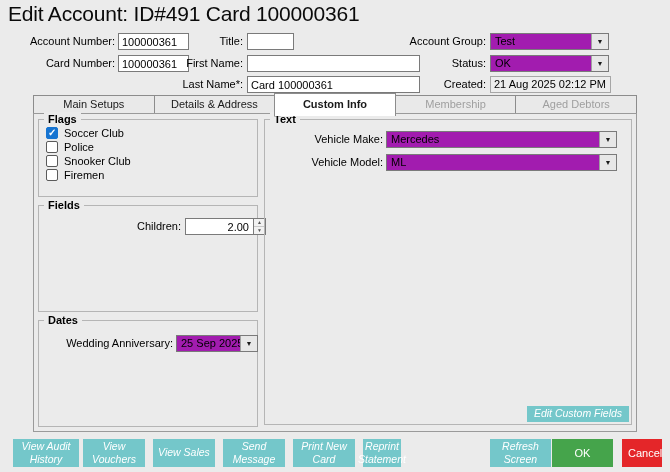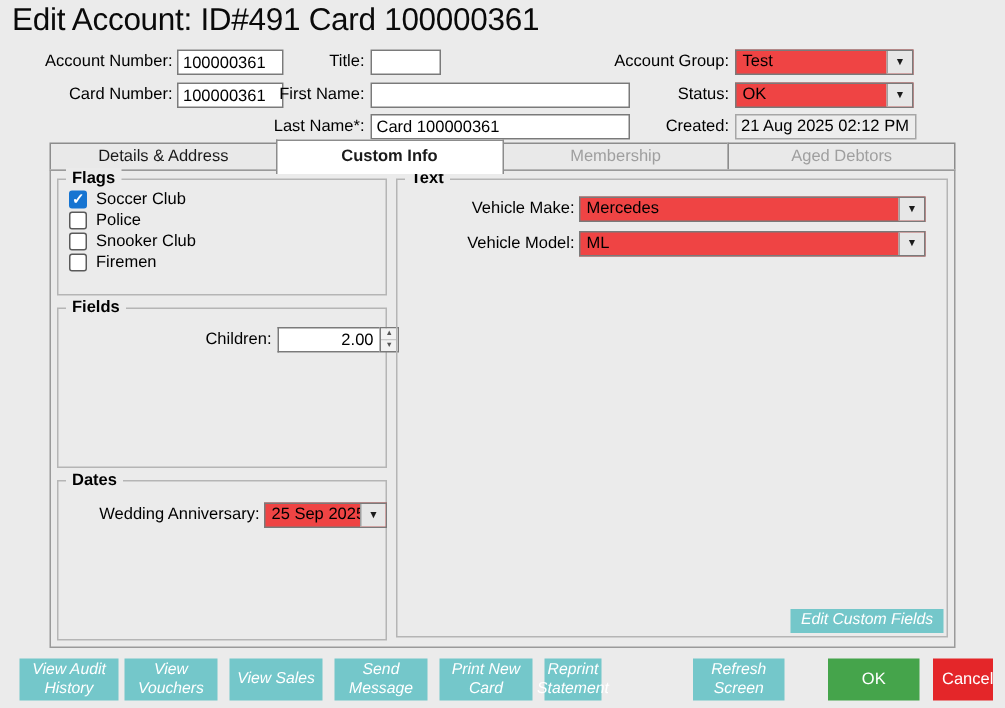--- a/index.html
+++ b/index.html
@@ -24,21 +24,21 @@
   .tbox{
     position:absolute;height:15px;
     border:1px solid #7a7a7a;background:#fff;
     font-size:11px;font-family:"Liberation Sans",sans-serif;
     padding:0 3px;box-sizing:content-box;outline:none;color:#000;
   }
   .tbox.ro{background:#ededed;border-color:#a6a6a6;line-height:15px;}
   
   .combo{
     position:absolute;height:17px;
-    border:1px solid #7a7a7a;background:#ef4444;
+    border:1px solid #7a7a7a;background:#a21caf;
     display:flex;align-items:stretch;box-sizing:border-box;
     font-size:11px;cursor:default;
   }
   .combo .cval{flex:1;line-height:15px;padding:0 4px;overflow:hidden;white-space:nowrap;}
   .combo .carrow{
     width:16px;background:#e7e7e7;border-left:1px solid #a0a0a0;
     display:flex;align-items:center;justify-content:center;
     font-size:7px;color:#1b1b1b;
   }
   
@@ -141,20 +141,21 @@
 <div class="flabel" style="left:378px;top:55px;width:108px;">Status:</div>
 <div class="combo" style="left:490px;top:55px;width:119px;">
   <div class="cval">OK</div>
   <div class="carrow">▼</div>
 </div>
 
 <div class="flabel" style="left:378px;top:76px;width:108px;">Created:</div>
 <div class="tbox ro" style="left:490px;top:76px;width:113px;">21 Aug 2025 02:12 PM</div>
 
 <div id="tabstrip">
+  <div class="tab">Main Setups</div>
   <div class="tab">Details &amp; Address</div>
   <div class="tab active">Custom Info</div>
   <div class="tab disabled">Membership</div>
   <div class="tab disabled">Aged Debtors</div>
 </div>
 
 <div id="panel">
 
   <div class="groupbox" style="left:4px;top:5px;width:220px;height:78px;">
     <div class="gtitle">Flags</div>
@@ -213,15 +214,15 @@
   </div>
 
 </div>
 
 <button class="tealbtn footbtn" style="left:13px;width:66px;">View Audit History</button>
 <button class="tealbtn footbtn" style="left:83px;width:62px;">View Vouchers</button>
 <button class="tealbtn footbtn" style="left:153px;width:62px;">View Sales</button>
 <button class="tealbtn footbtn" style="left:223px;width:62px;">Send Message</button>
 <button class="tealbtn footbtn" style="left:293px;width:62px;">Print New Card</button>
 <button class="tealbtn footbtn" style="left:363px;width:38px;">Reprint Statement</button>
-<button class="tealbtn footbtn" style="left:462px;width:61px;">Refresh Screen</button>
+<button class="tealbtn footbtn" style="left:490px;width:61px;">Refresh Screen</button>
 <button id="ok-button">OK</button>
 <button id="cancel-button">Cancel</button>
 
 </body></html>

